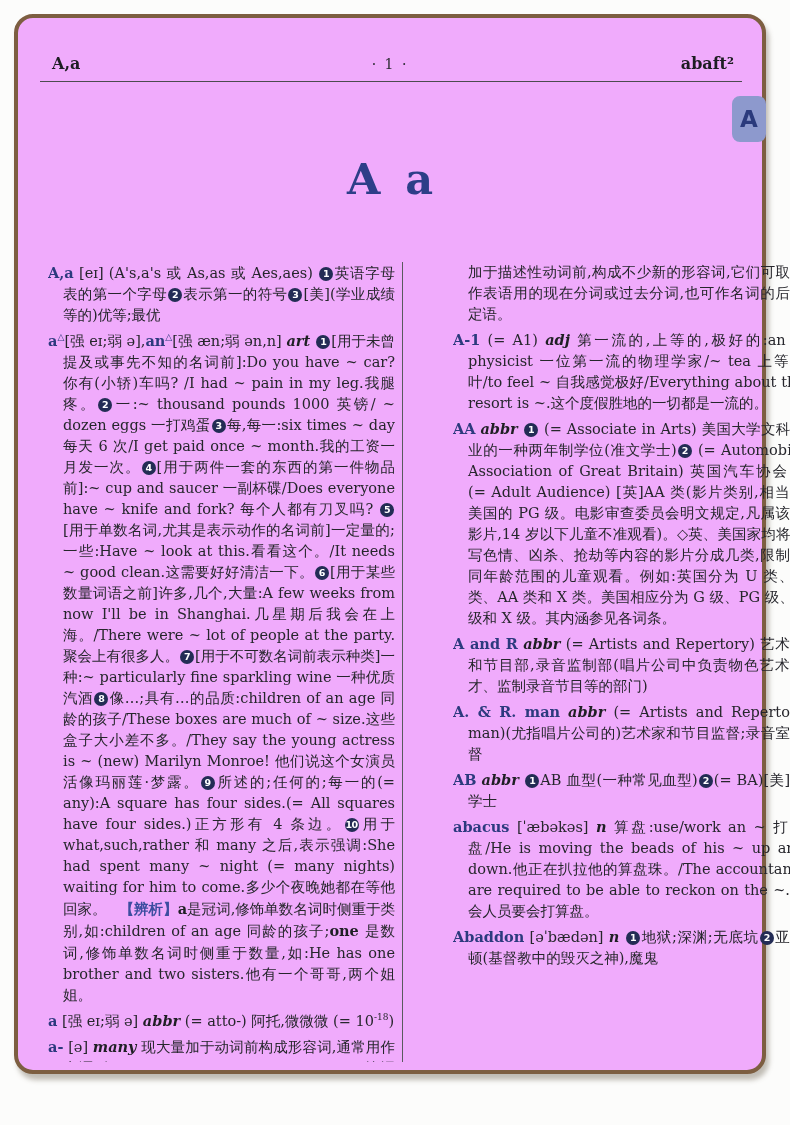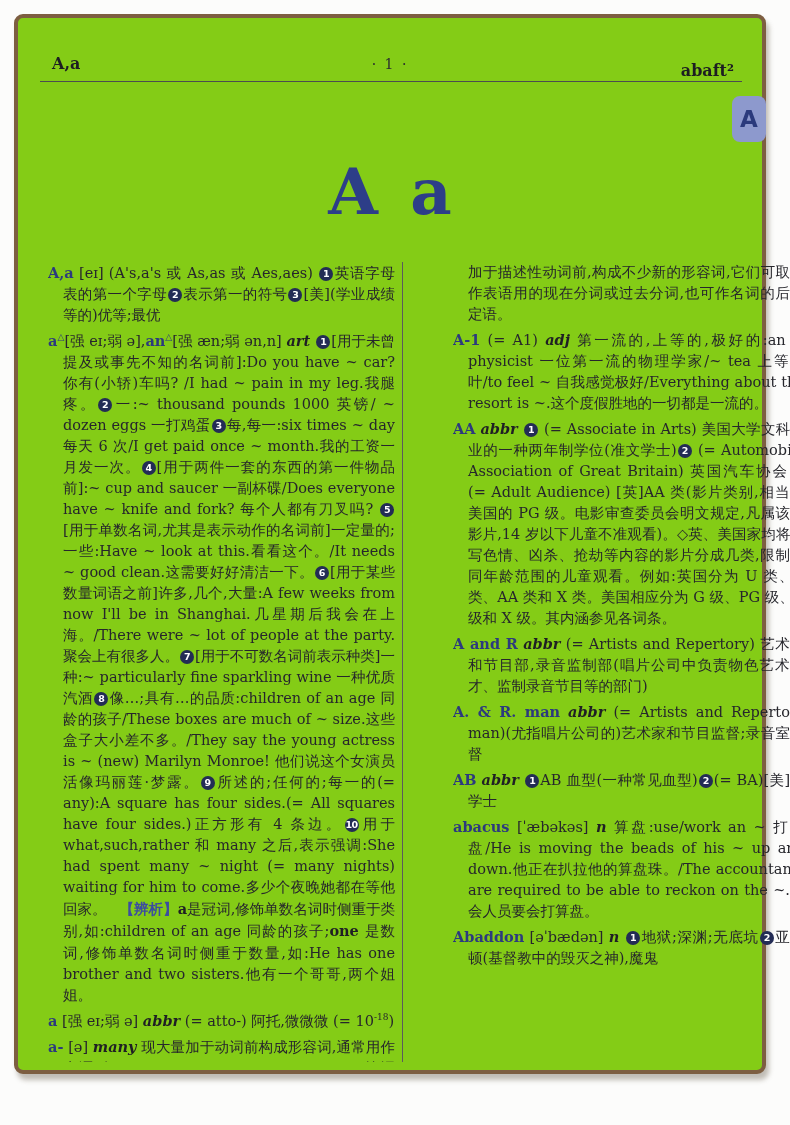--- a/index.html
+++ b/index.html
@@ -2,38 +2,38 @@
 <html><head>
 <meta charset="utf-8">
 <style>
   html,body{margin:0;padding:0;}
   body{
     width:790px;height:1125px;background:#fcfcfb;position:relative;overflow:hidden;
     font-family:"DejaVu Serif","Liberation Serif",serif;
   }
   .page{
     position:absolute;left:14px;top:14px;width:744px;height:1052px;
-    background:#84cc16;border:4px solid #7d5e41;border-radius:9px;
+    background:#f0abfc;border:4px solid #7d5e41;border-radius:19px;
     box-shadow:3px 6px 5px rgba(120,110,95,.45);
   }
   .header{position:absolute;left:20px;right:20px;top:36px;height:24px;}
   .header .h-left{position:absolute;left:14px;top:0;font-weight:bold;font-size:16px;color:#1d1d22;}
   .header .h-center{position:absolute;left:0;right:0;top:2px;text-align:center;font-size:14px;color:#2a2a30;letter-spacing:2px;}
-  .header .h-right{position:absolute;right:8px;top:7px;font-weight:bold;font-size:16px;color:#1d1d22;}
+  .header .h-right{position:absolute;right:8px;top:0;font-weight:bold;font-size:16px;color:#1d1d22;}
   .header-rule{position:absolute;left:22px;right:20px;top:63px;border-top:1.6px solid #4c4c50;}
   .tab{
     position:absolute;right:-4px;top:78px;width:34px;height:46px;
     background:#8d99cd;border-radius:8px;
     display:flex;align-items:center;justify-content:center;
     font-family:"DejaVu Sans","Liberation Sans",sans-serif;
     font-size:23px;font-weight:bold;color:#2b3a7c;
   }
   .title{
     position:absolute;left:0;right:0;top:136px;text-align:center;
-    font-size:64px;font-weight:bold;color:#2d3e88;word-spacing:10px;
+    font-size:43px;font-weight:bold;color:#2d3e88;word-spacing:10px;
   }
   .cols{position:absolute;left:30px;top:244px;height:800px;display:flex;align-items:flex-start;overflow:hidden;}
   .col{overflow:hidden;height:100%;}
   .col.left{width:347px;}
   .col.right{width:352px;margin-left:44px;}
   .divider{width:1px;background:#5a5a5e;align-self:stretch;margin:0 6px 0 7px;}
   .entry{
     margin:0 0 4px 0;font-size:14.5px;line-height:1.45;color:#26262c;
     text-align:justify;padding-left:15px;text-indent:-15px;
   }

